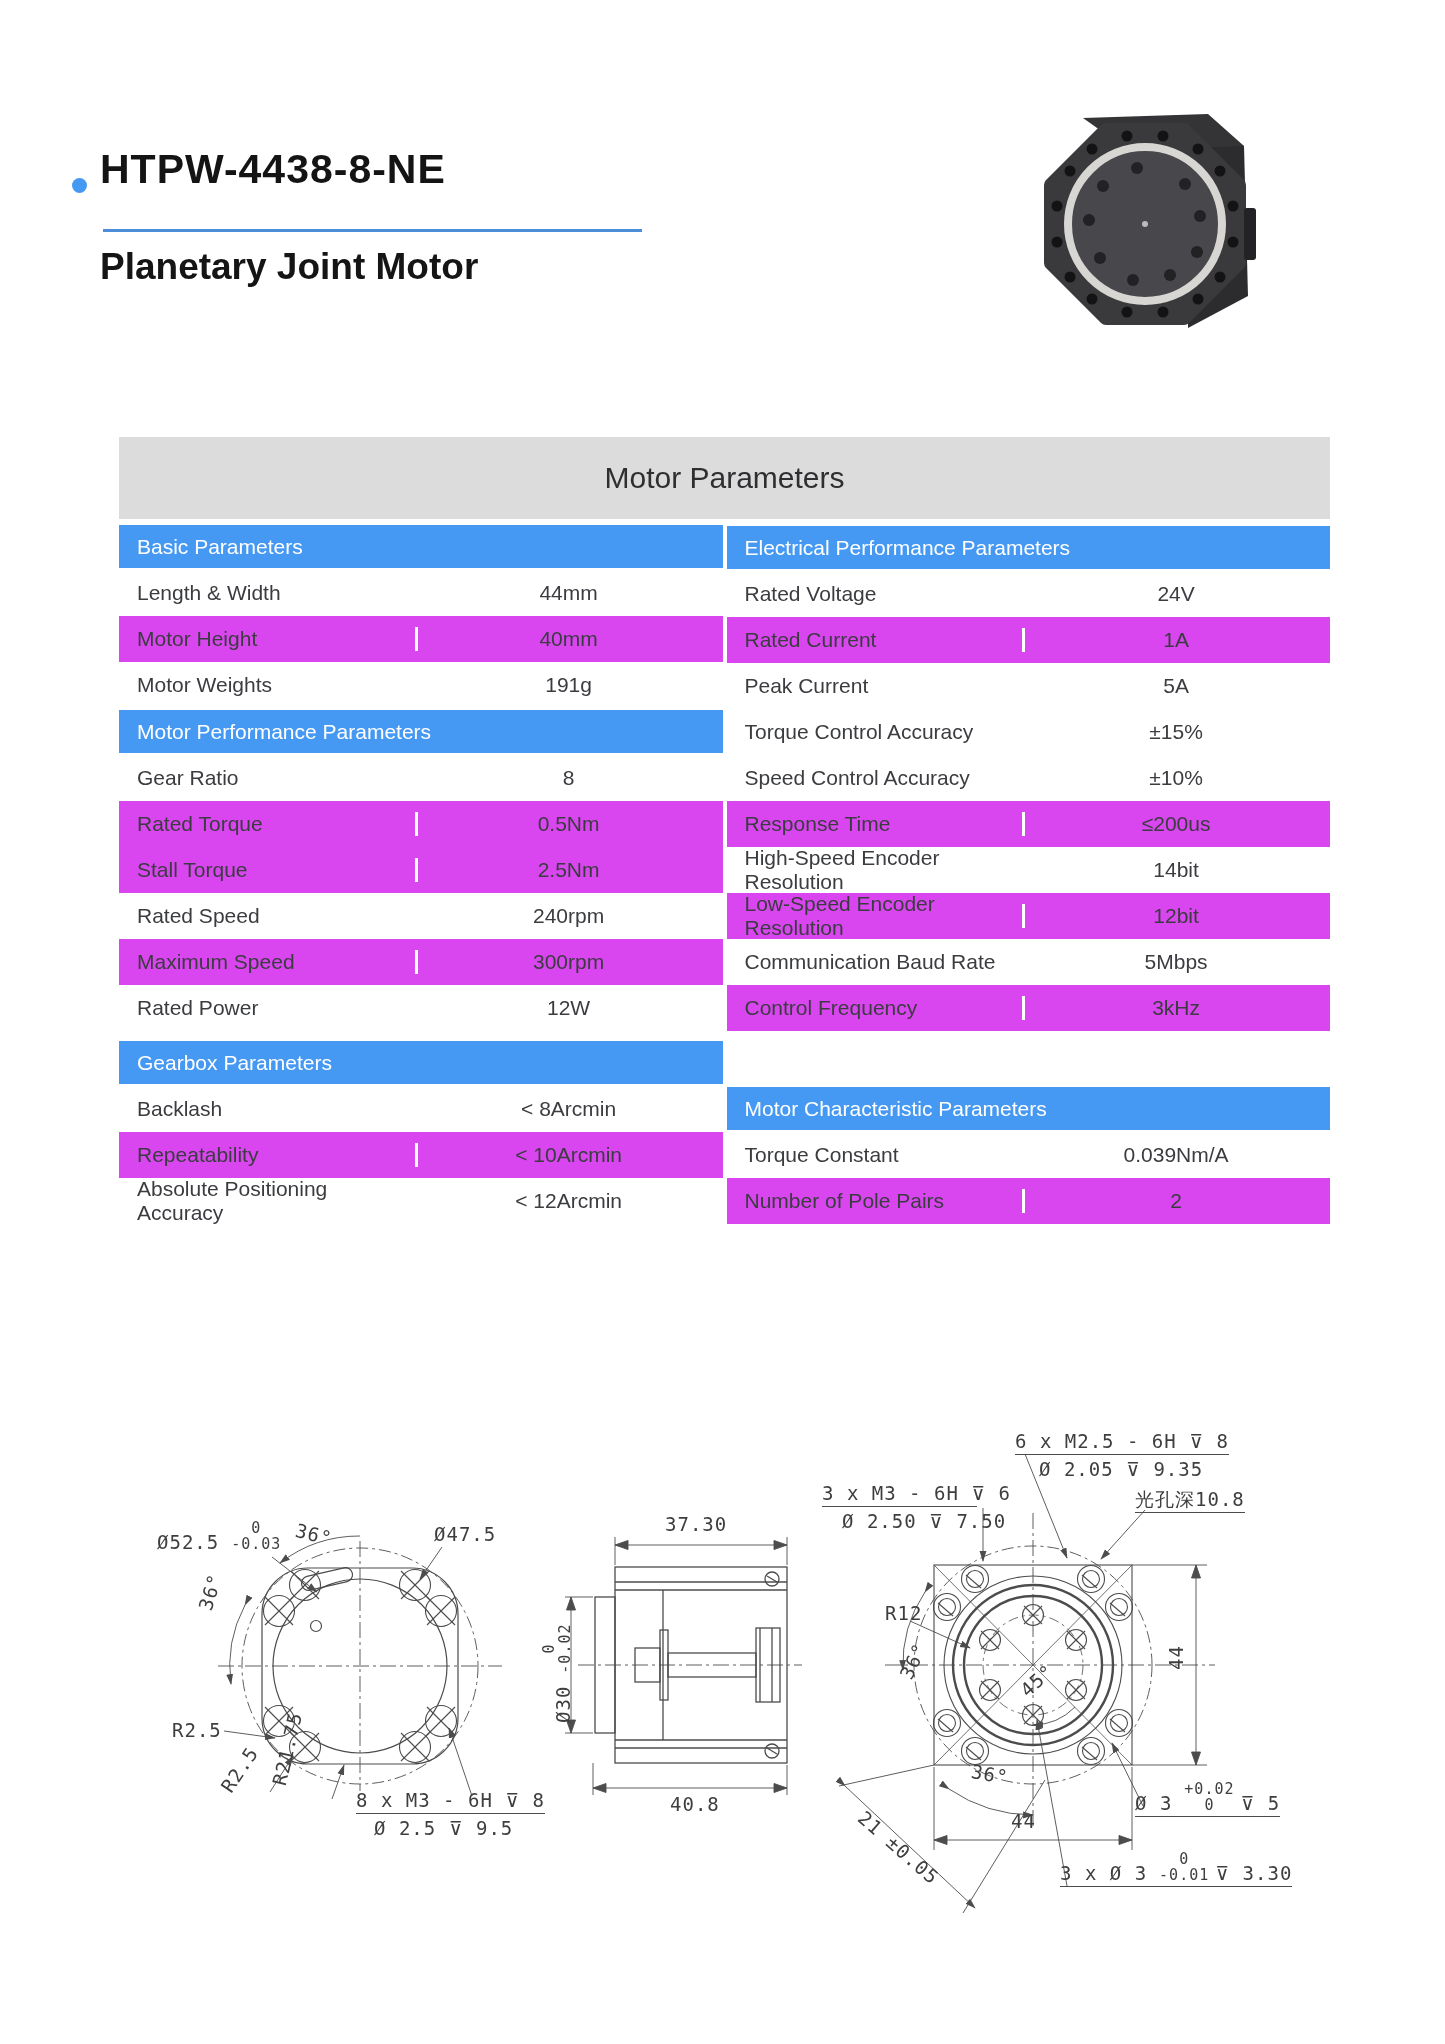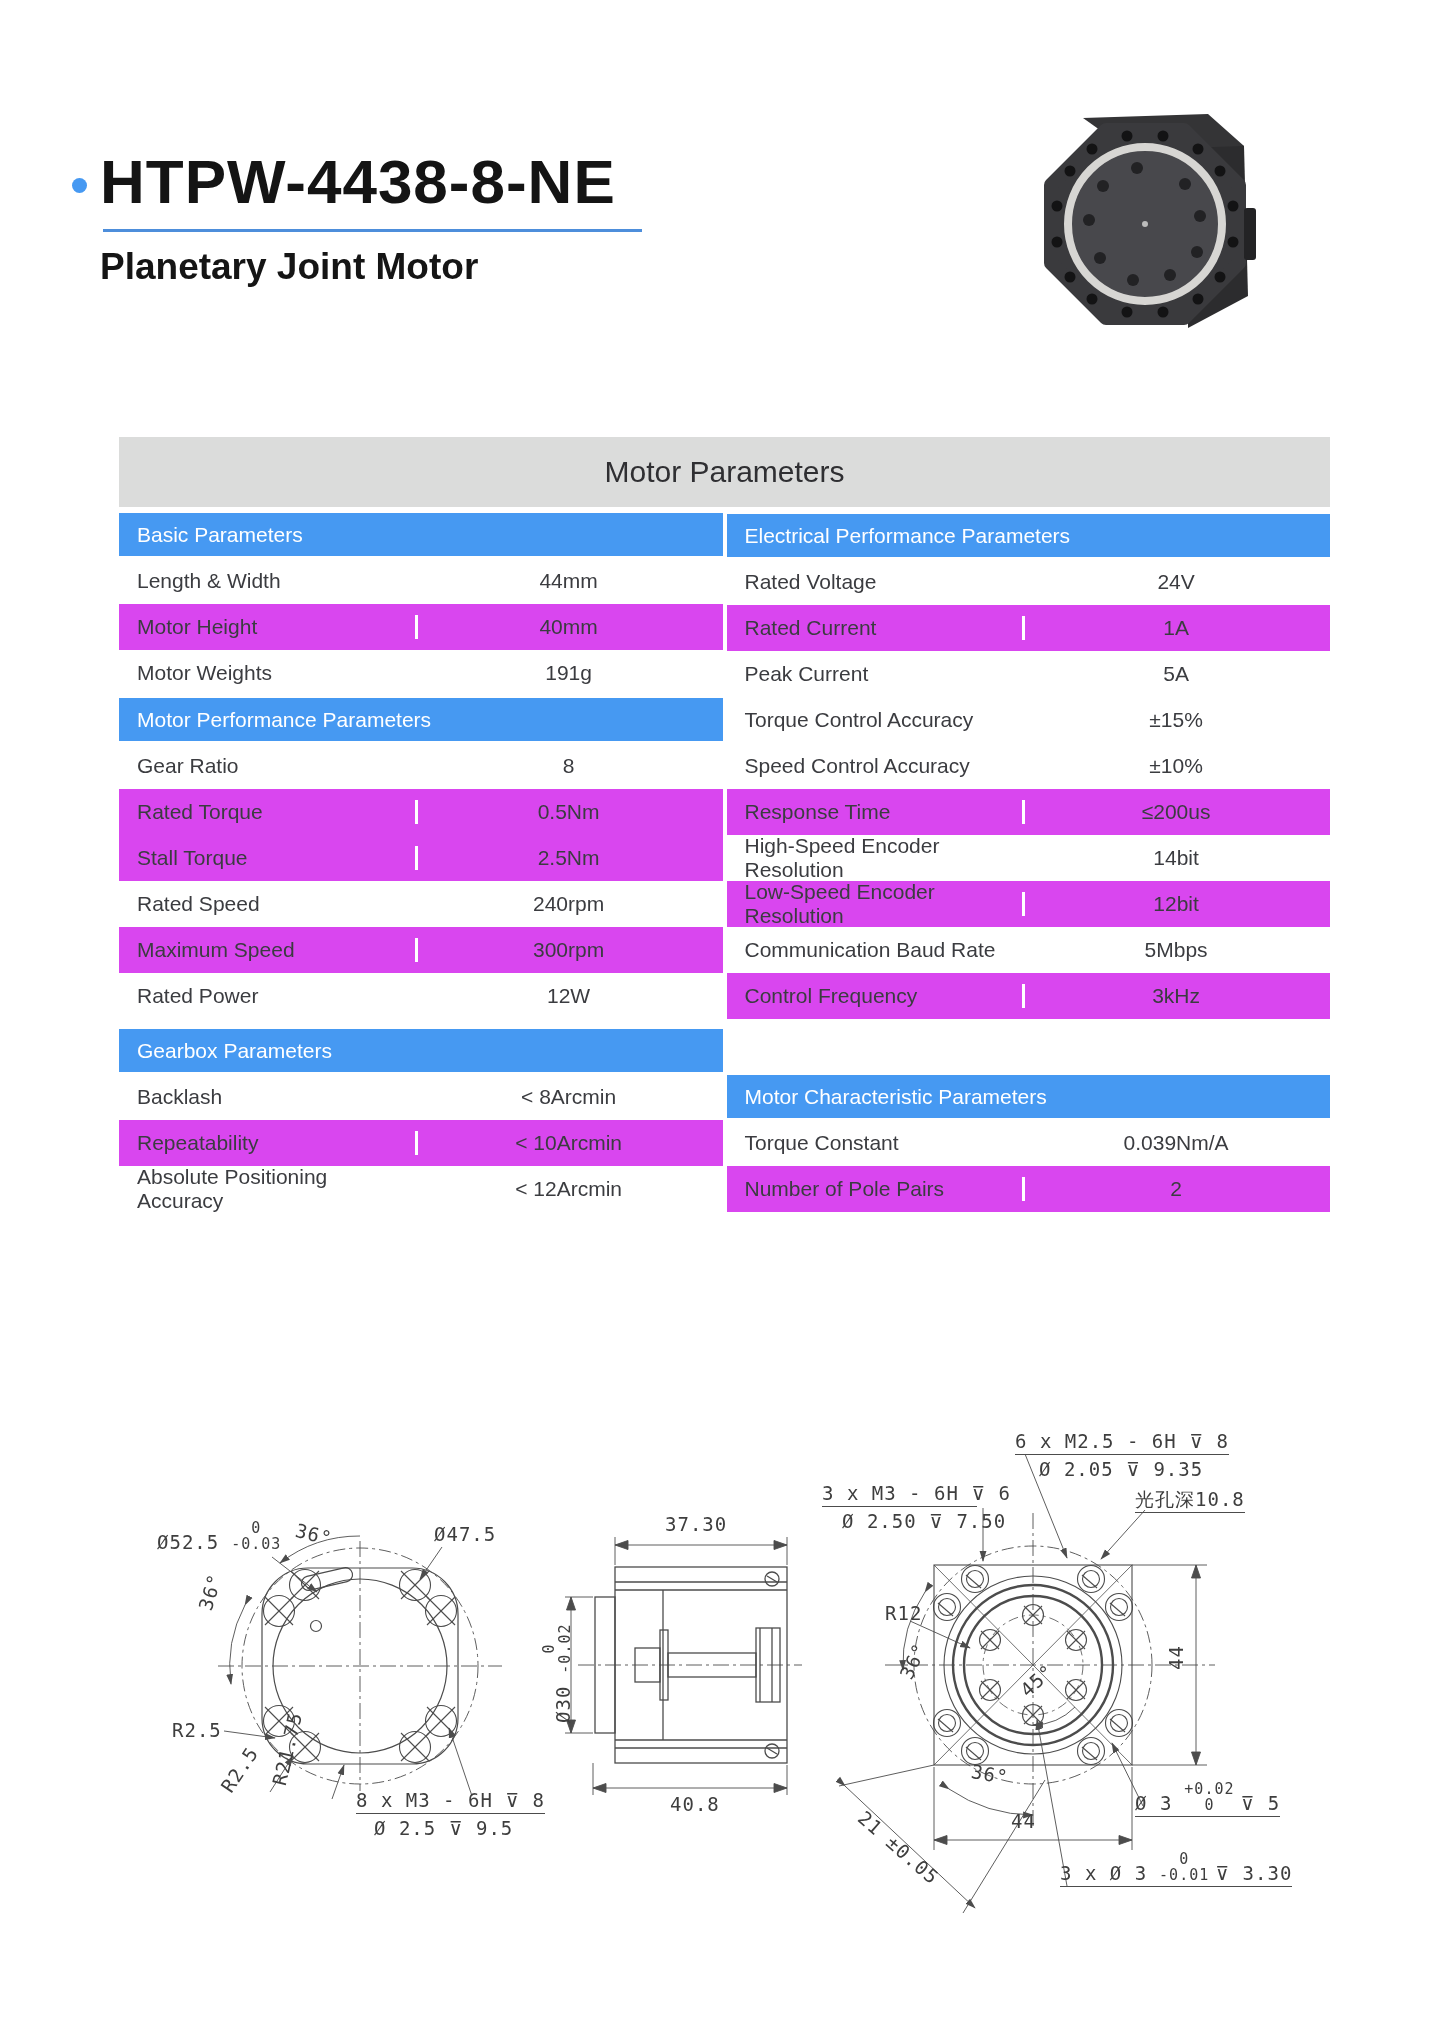--- a/index.html
+++ b/index.html
@@ -1,27 +1,27 @@
 <!DOCTYPE html>
 <html><head>
 <meta charset="utf-8">
 <style>
   html,body{margin:0;padding:0;background:#fff;}
   .page{position:relative;width:1445px;height:2044px;background:#ffffff;overflow:hidden;
         font-family:"Liberation Sans",sans-serif;}
   
   .bullet{position:absolute;left:72px;top:178px;width:15px;height:15px;border-radius:50%;background:#4699f2;}
-  .title{position:absolute;left:100px;top:146px;font-size:62px;font-weight:700;letter-spacing:1px;color:#141414;}
+  .title{position:absolute;left:100px;top:146px;font-size:41px;font-weight:700;letter-spacing:1px;color:#141414;}
   .title-underline{position:absolute;left:103px;top:229px;width:539px;height:3px;background:#4d8edb;}
   .subtitle{position:absolute;left:100px;top:246px;font-size:37px;font-weight:700;color:#151515;}
   
   .photo{position:absolute;left:1038px;top:100px;width:226px;height:248px;}
   
   .params{position:absolute;left:119px;top:437px;width:1211px;}
-  .banner{height:70px;background:#dbdcdb;display:flex;align-items:center;justify-content:center;
+  .banner{height:82px;background:#dbdcdb;display:flex;align-items:center;justify-content:center;
           font-size:30px;color:#2f2f32;margin-bottom:4px;}
   .cols{display:flex;gap:4px;align-items:flex-end;}
   .half{flex:1;}
   .sec-header{height:43px;margin:2px 0;background:#4699f2;color:#ffffff;font-size:21px;
               display:flex;align-items:center;padding-left:18px;}
   .prow{height:46px;display:flex;align-items:center;font-size:21px;color:#3b3c40;}
   .plabel{width:49%;padding-left:18px;box-sizing:border-box;}
   .pvalue{width:51%;text-align:center;}
   .shaded{background:#d946ef;}
   .shaded .pvalue{box-shadow:inset 3px 0 0 #ffffff;}

